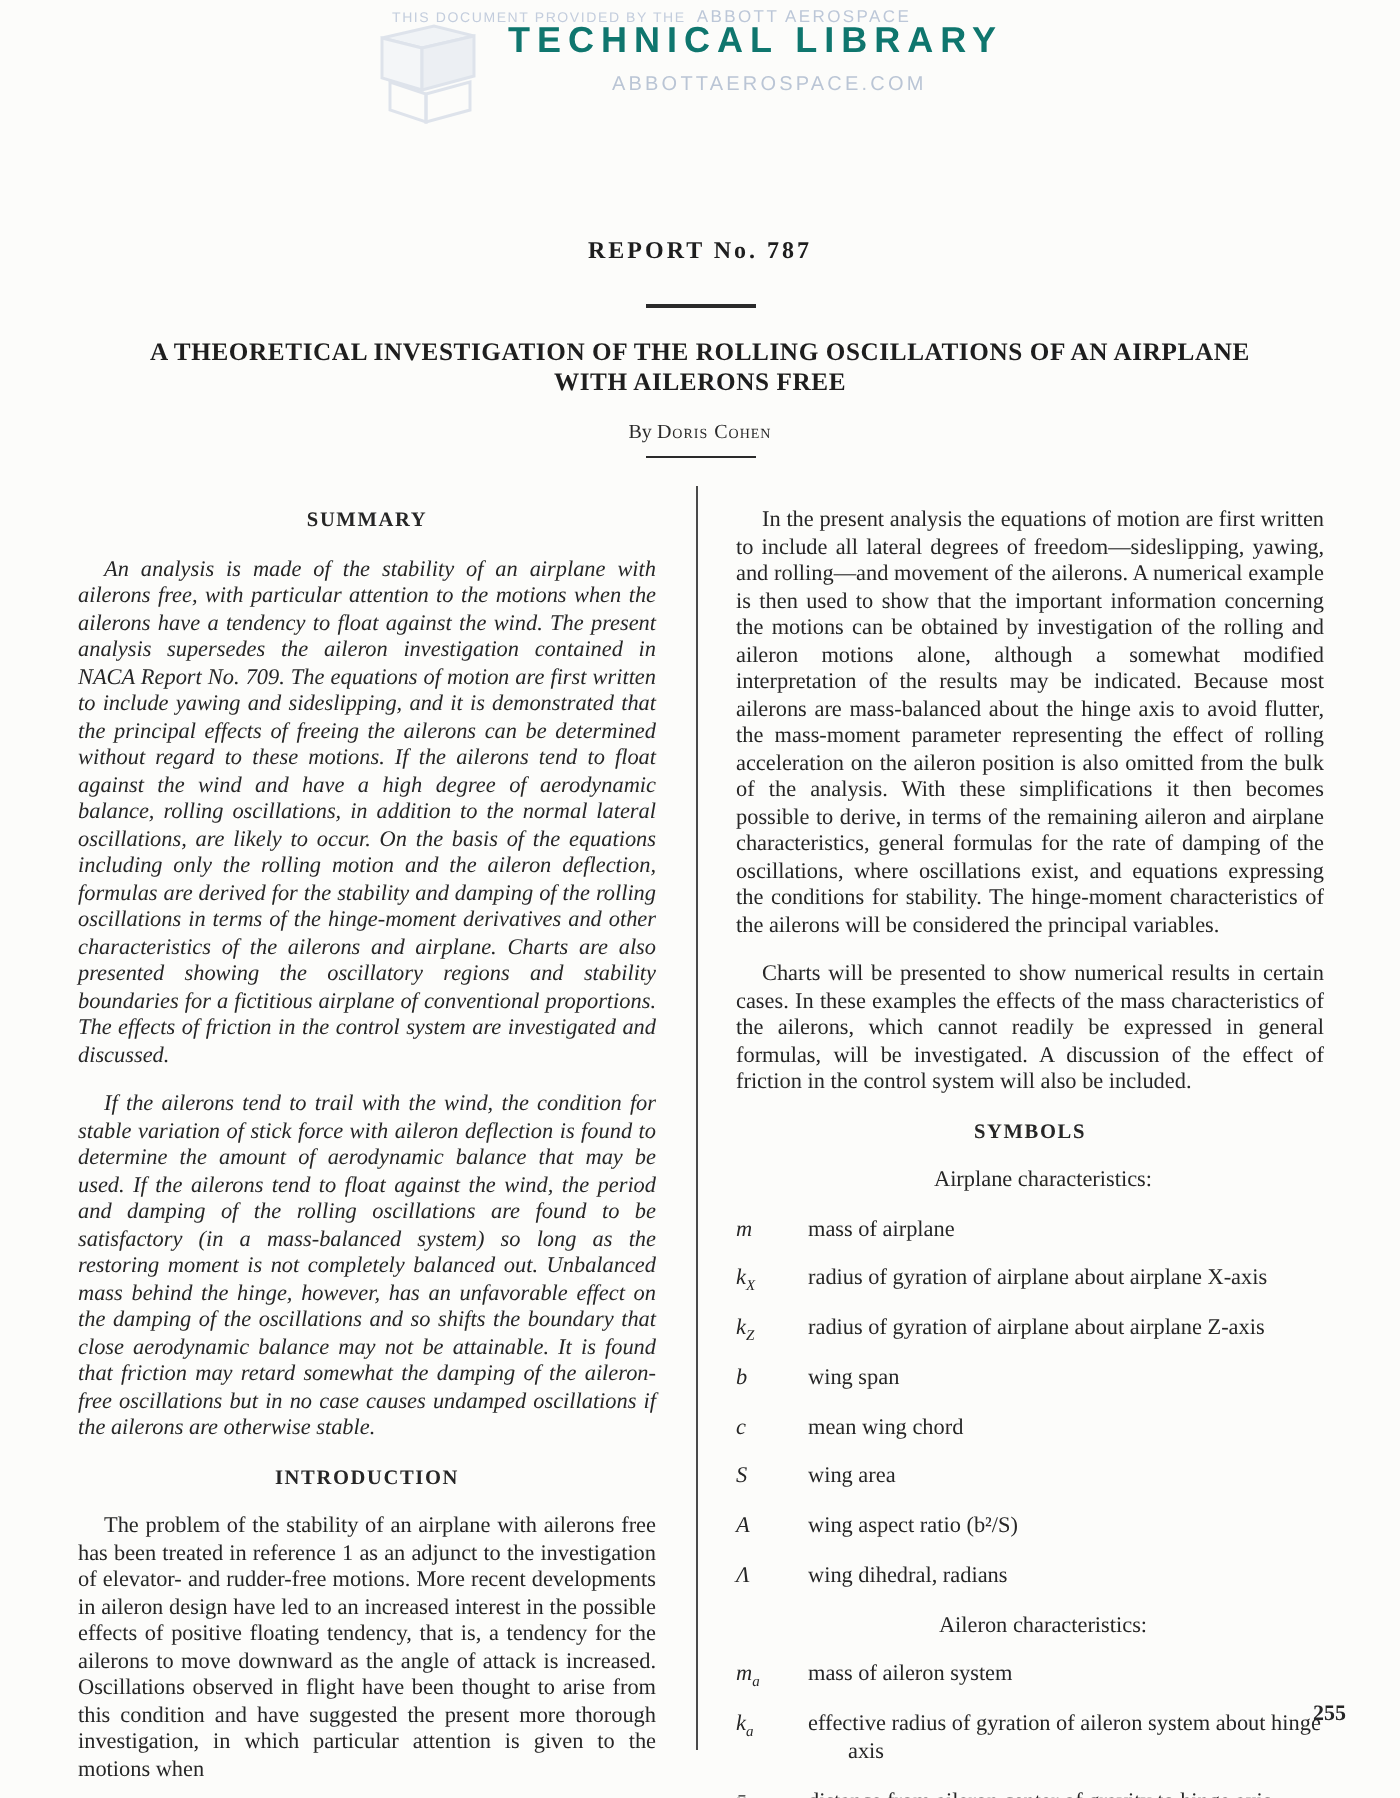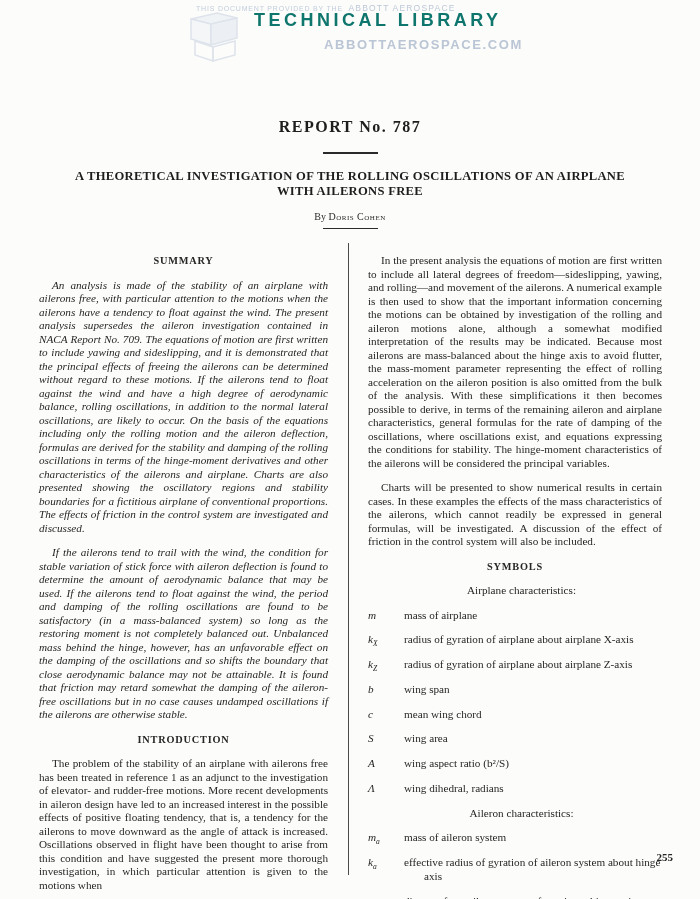--- a/index.html
+++ b/index.html
@@ -6,25 +6,25 @@
   body{
     width:700px;height:899px;position:relative;overflow:hidden;
     background:#fcfcfa;color:#262626;
     font-family:"Liberation Serif", serif;
   }
   
   .wm{position:absolute;color:#b6c2d4;font-family:"Liberation Sans", sans-serif;white-space:nowrap;}
   .wm-line1{top:3px;left:196px;font-size:7px;letter-spacing:.8px;color:#c3cddd;}
   .wm-line1 .wm-big{font-size:8.5px;letter-spacing:1.2px;color:#bcc7d8;}
   .wm-line2{top:10px;left:254px;font-size:18px;letter-spacing:3.5px;color:#0f766e;font-weight:bold;}
-  .wm-line3{top:37px;left:324px;font-size:13px;letter-spacing:1.6px;color:#bac5d5;font-weight:bold;}
+  .wm-line3{top:37px;left:306px;font-size:10px;letter-spacing:1.6px;color:#bac5d5;}
   .wm-logo{position:absolute;top:5px;left:183px;opacity:.55;}
   
   .report-no{position:absolute;top:118px;left:0;width:700px;text-align:center;
-    font-size:16px;font-weight:bold;letter-spacing:1.5px;color:#1e1e1e;}
+    font-size:12px;font-weight:bold;letter-spacing:1.5px;color:#1e1e1e;}
   .rule{position:absolute;left:323px;width:55px;height:2px;background:#2a2a2a;}
   .rule-report{top:152px;}
   .rule-byline{top:228px;height:1px;}
   .main-title{position:absolute;top:169px;left:20px;width:660px;text-align:center;
     font-size:12.6px;font-weight:bold;letter-spacing:.3px;line-height:15px;color:#1e1e1e;}
   .byline{position:absolute;top:211px;left:0;width:700px;text-align:center;font-size:10px;color:#2a2a2a;}
   .byline .author{font-variant:small-caps;letter-spacing:.5px;}
   
   .col{position:absolute;top:243px;font-size:11.2px;line-height:13.5px;text-align:justify;color:#262626;}
   .col-left{left:28px;width:311px;}

